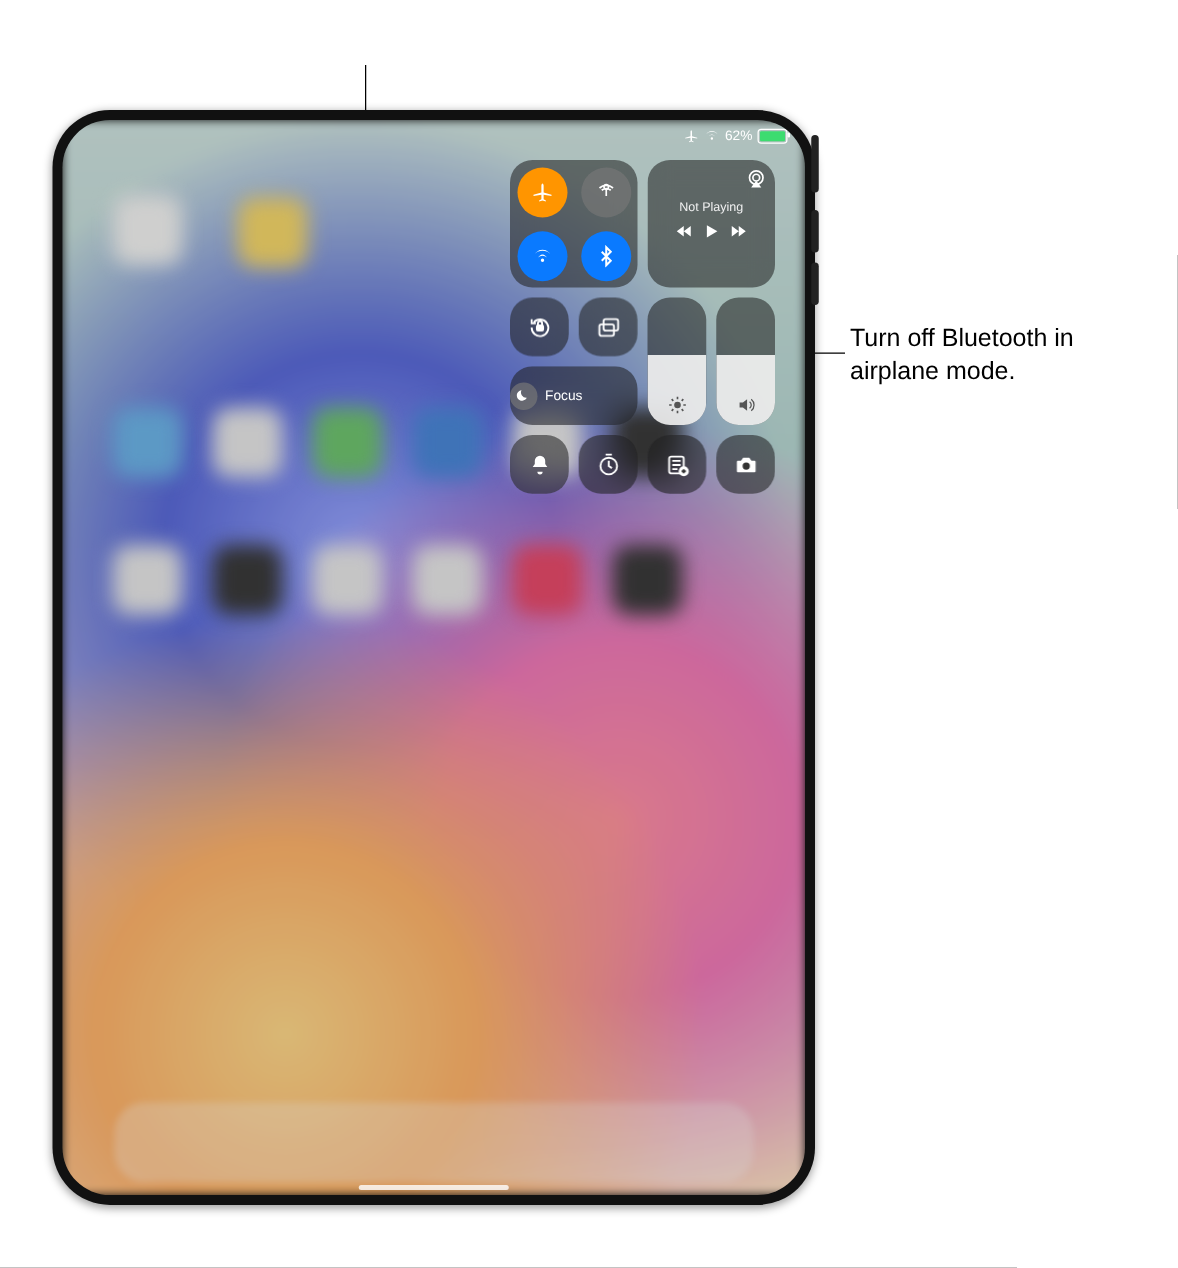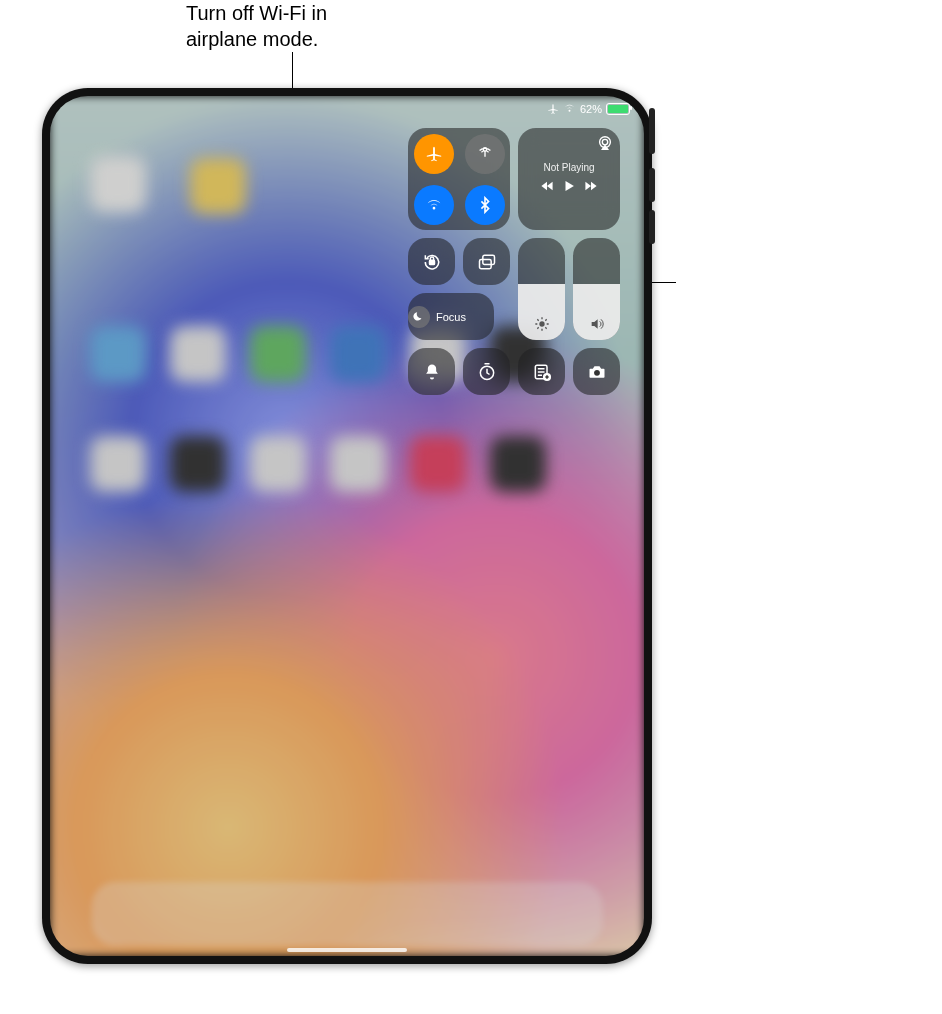--- a/index.html
+++ b/index.html
@@ -35,35 +35,35 @@
   .c-blue{background:#0a7aff;}
   .circle svg{width:18px;height:18px;}
   .media{width:102px;height:102px;display:flex;flex-direction:column;align-items:center;justify-content:center;color:#fff;gap:6px;}
   .media .title{font-size:10px;text-align:center;opacity:.9;}
   .media .ctrls{display:flex;gap:8px;align-items:center;}
   .media .ctrls svg{width:14px;height:14px;fill:#fff;}
   .media-wrap{position:relative;}
   .airplay-btn{position:absolute;top:6px;right:6px;width:18px;height:18px;}
   .square{width:47px;height:47px;display:flex;align-items:center;justify-content:center;}
   .square svg,.square .ico{width:20px;height:20px;}
-  .focus{width:86px;height:47px;display:flex;align-items:center;gap:6px;padding:0 0;color:#fff;font-size:11px;}
+  .focus{width:102px;height:47px;display:flex;align-items:center;gap:6px;padding:0 0;color:#fff;font-size:11px;}
   .focus .moon{width:22px;height:22px;border-radius:50%;background:rgba(120,120,120,.7);display:flex;align-items:center;justify-content:center;}
   .slider{width:47px;height:102px;background:rgba(30,30,30,.55);border-radius:18px;position:relative;overflow:hidden;display:flex;align-items:flex-end;justify-content:center;}
   .slider .fill{position:absolute;left:0;right:0;bottom:0;background:rgba(255,255,255,.85);}
   .slider svg{position:relative;margin-bottom:8px;width:16px;height:16px;z-index:2;}
   
   .callout{position:absolute;font-size:20px;color:#000;line-height:1.3;}
   .callout-line{position:absolute;background:#000;}
 </style>
 </head>
 <body>
 
 <div class="canvas">
 
-  <div class="callout" style="left:186px;top:0;width:200px;text-align:left;">Turn off Wi-Fi in airplane mode.</div>
+  <div class="callout" style="left:680px;top:258px;width:220px;">Turn off Bluetooth in airplane mode.</div>
 
   <div class="callout-line" style="left:292px;top:52px;width:1px;height:36px;"></div>
   <div class="callout-line" style="left:292px;top:88px;width:158px;height:1px;transform-origin:left top;transform:rotate(42deg);"></div>
   <div class="callout-line" style="left:530px;top:282px;width:146px;height:1px;"></div>
 
   <div class="ipad">
     <div class="screen">
       <div class="wallpaper"></div>
 
       <div class="blur-icons">

